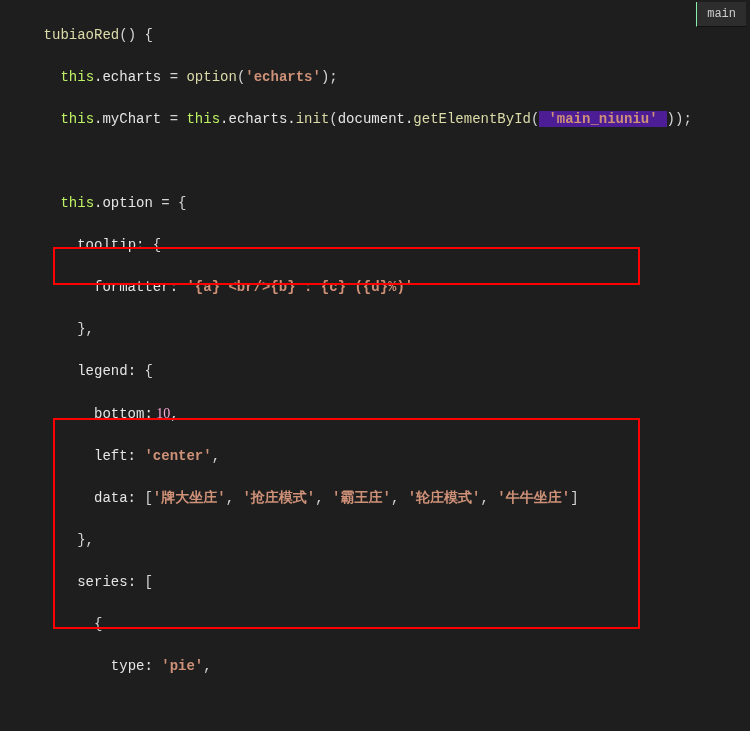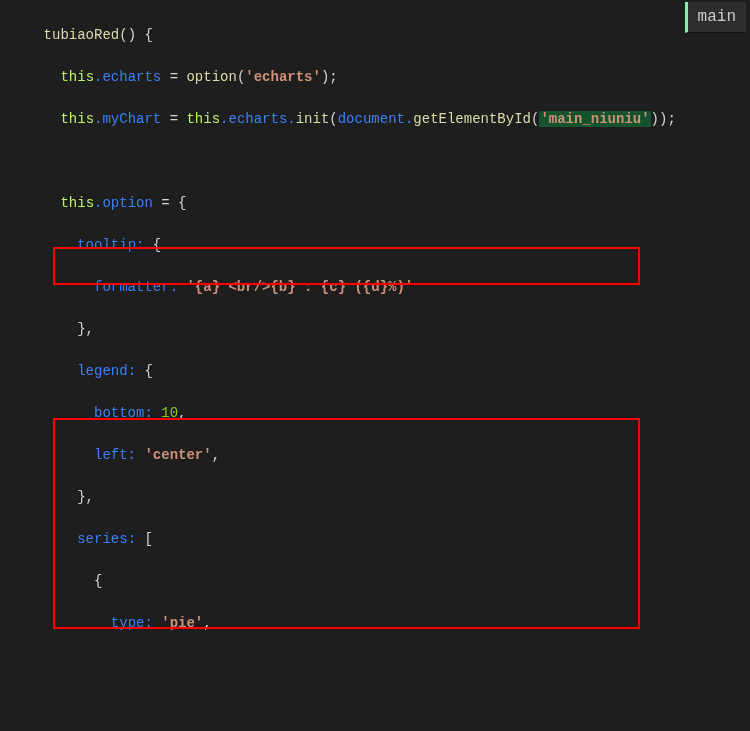--- a/index.html
+++ b/index.html
@@ -16,33 +16,33 @@
     }
     .editor {
       padding: 4px 0 4px 10px;
       white-space: pre;
       position: relative;
     }
     .line { display: block; }
     .kw { color: #bef264; }
     .fn { color: #dcdcaa; }
     .str { color: #ce9178; font-weight: bold; }
-    .num { color: #84cc16; }
-    .prop { color: #3b82f6; }
+    .num { color: #f9a8d4; font-family: Liberation Serif, serif; }
+    .prop { color: #e5e5e5; }
     .pn { color: #d4d4d4; }
-    .hi-bg { background: #14532d; padding: 0 1px; }
+    .hi-bg { background: #4c1d95; padding: 0 9px; }
     .tab-btn {
       position: absolute;
       top: 2px;
       right: 4px;
       background: #2d2d2d;
       color: #ccc;
       padding: 3px 10px;
-      font-size: 16px;
-      border-left: 3px solid #86efac;
+      font-size: 12px;
+      border-left: 1px solid #86efac;
       border-bottom: 1px solid #111;
     }
     .box1 {
       position: absolute;
       border: 2px solid #ff0000;
       left: 53px;
       top: 247px;
       width: 587px;
       height: 38px;
       pointer-events: none;
@@ -67,20 +67,21 @@
 <span class="line">      <span class="kw">this</span><span class="prop">.echarts</span><span class="pn"> = </span><span class="fn">option</span><span class="pn">(</span><span class="str">'echarts'</span><span class="pn">);</span></span>
 <span class="line">      <span class="kw">this</span><span class="prop">.myChart</span><span class="pn"> = </span><span class="kw">this</span><span class="prop">.echarts.</span><span class="fn">init</span><span class="pn">(</span><span class="prop">document.</span><span class="fn">getElementById</span><span class="pn">(</span><span class="str"><span class="hi-bg">'main_niuniu'</span></span><span class="pn">));</span></span>
 <span class="line"> </span>
 <span class="line">      <span class="kw">this</span><span class="prop">.option</span><span class="pn"> = {</span></span>
 <span class="line">        <span class="prop">tooltip:</span><span class="pn"> {</span></span>
 <span class="line">          <span class="prop">formatter:</span><span class="str"> '{a} &lt;br/&gt;{b} : {c} ({d}%)'</span></span>
 <span class="line">        <span class="pn">},</span></span>
 <span class="line">        <span class="prop">legend:</span><span class="pn"> {</span></span>
 <span class="line">          <span class="prop">bottom:</span><span class="num"> 10</span><span class="pn">,</span></span>
 <span class="line">          <span class="prop">left:</span><span class="str"> 'center'</span><span class="pn">,</span></span>
+<span class="line">          <span class="prop">data:</span><span class="pn"> [</span><span class="str">'牌大坐庄'</span><span class="pn">, </span><span class="str">'抢庄模式'</span><span class="pn">, </span><span class="str">'霸王庄'</span><span class="pn">, </span><span class="str">'轮庄模式'</span><span class="pn">, </span><span class="str">'牛牛坐庄'</span><span class="pn">]</span></span>
 <span class="line">        <span class="pn">},</span></span>
 <span class="line">        <span class="prop">series:</span><span class="pn"> [</span></span>
 <span class="line">          <span class="pn">{</span></span>
 <span class="line">            <span class="prop">type:</span><span class="str"> 'pie'</span><span class="pn">,</span></span>
 
 
 
 
 
 

